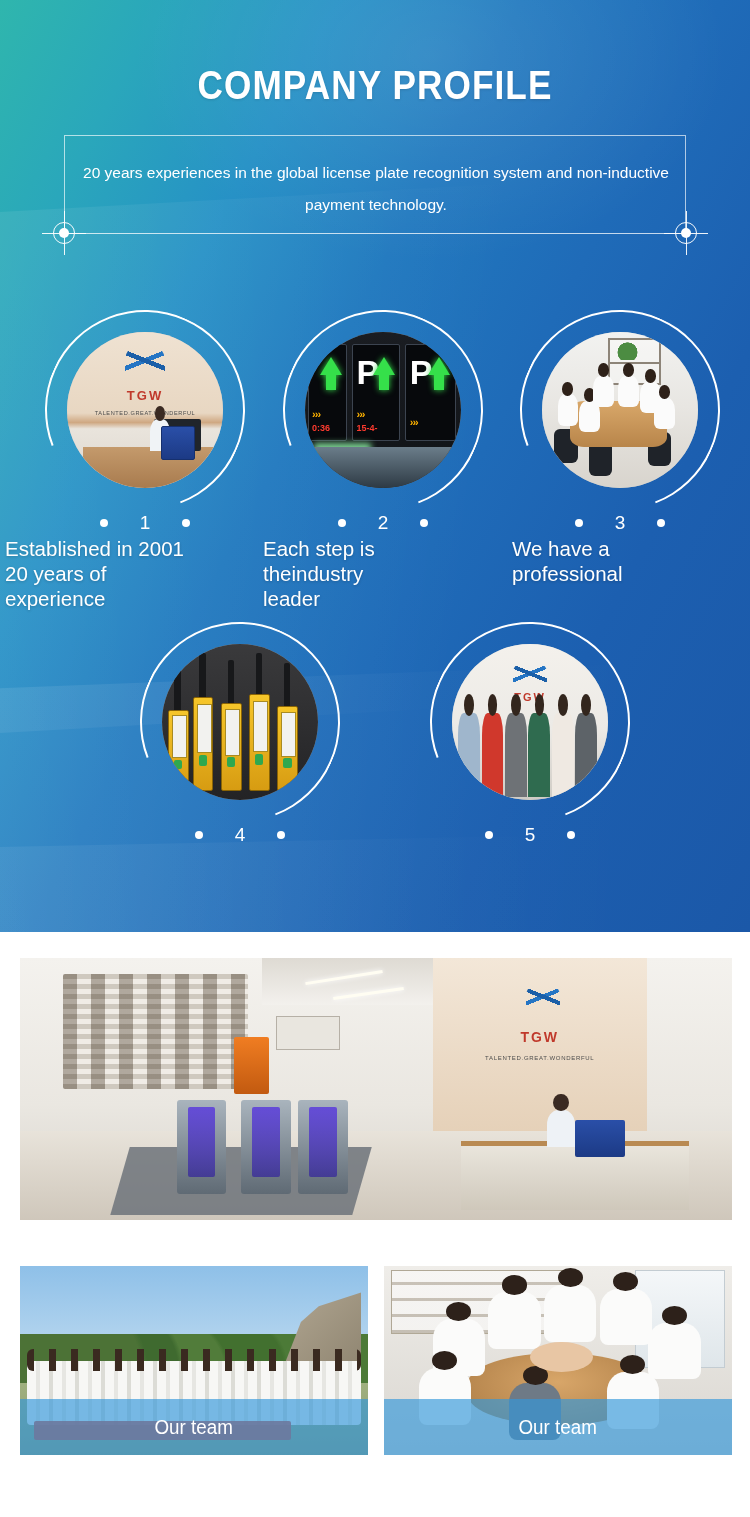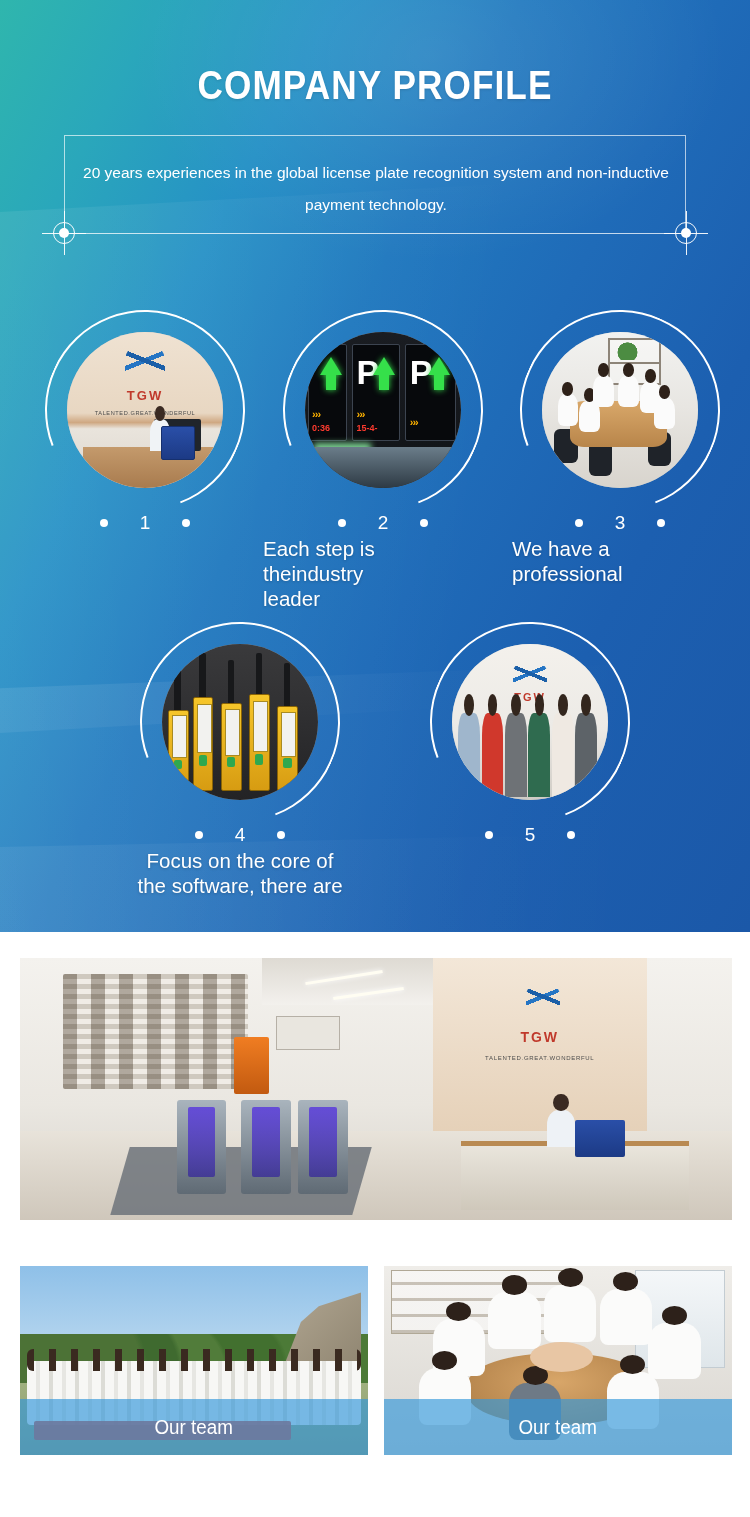--- a/index.html
+++ b/index.html
@@ -493,20 +493,23 @@
             <div class="desk"></div>
               <div class="mon"></div>
               <div class="person"></div>
               <div class="blue-box"></div>
           </div>
         </div>
       </div>
       <div class="badge-dot l"></div>
       <div class="badge-dot r"></div>
       <div class="badge-num">1</div>
+      <div class="badge-cap cap-left">Established in 2001
+20 years of
+experience</div>
     </div>
 
     <div class="badge b2">
       <div class="badge-ring">
         <div class="badge-photo">
           <div class="ph sc-parking">
             <div class="pnl p1">
                 <div class="arw"></div>
                 <div class="red">0:36</div>
                 <div class="chev">›››</div>
@@ -574,22 +577,20 @@
               <div class="gate g2"></div>
               <div class="gate g3"></div>
             <div class="gate g4"></div>
               <div class="gate g5"></div>
           </div>
         </div>
       </div>
       <div class="badge-dot l"></div>
       <div class="badge-dot r"></div>
       <div class="badge-num">4</div>
-      <div class="badge-cap cap-center">Focus on the core of
-the software, there are</div>
     </div>
 
     <div class="badge b5">
       <div class="badge-ring">
         <div class="badge-photo">
           <div class="ph sc-group">
             <div class="logo-w"></div>
             <div class="logo-t">TGW</div>
             <div class="pp p-a"></div>
               <div class="pp p-b"></div>

